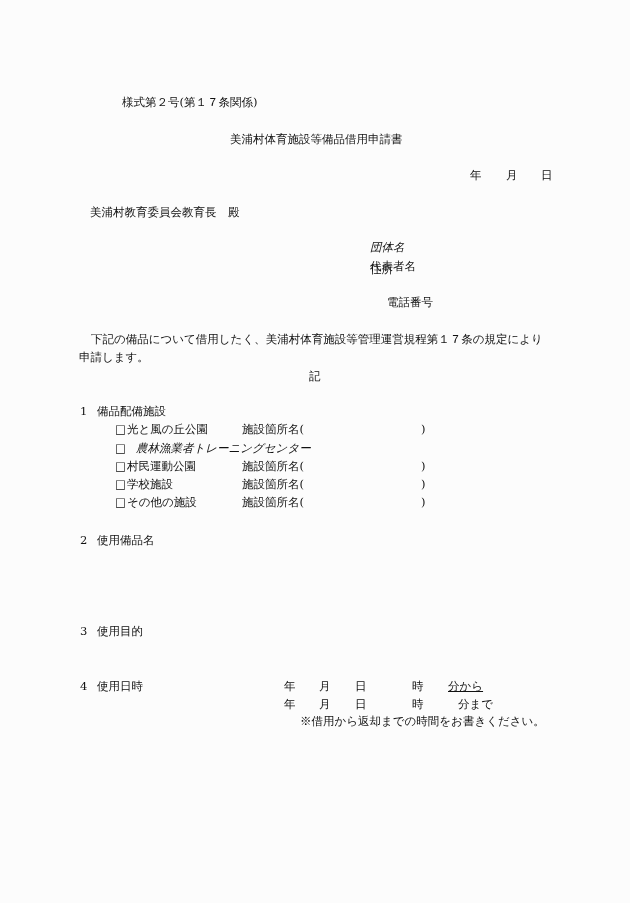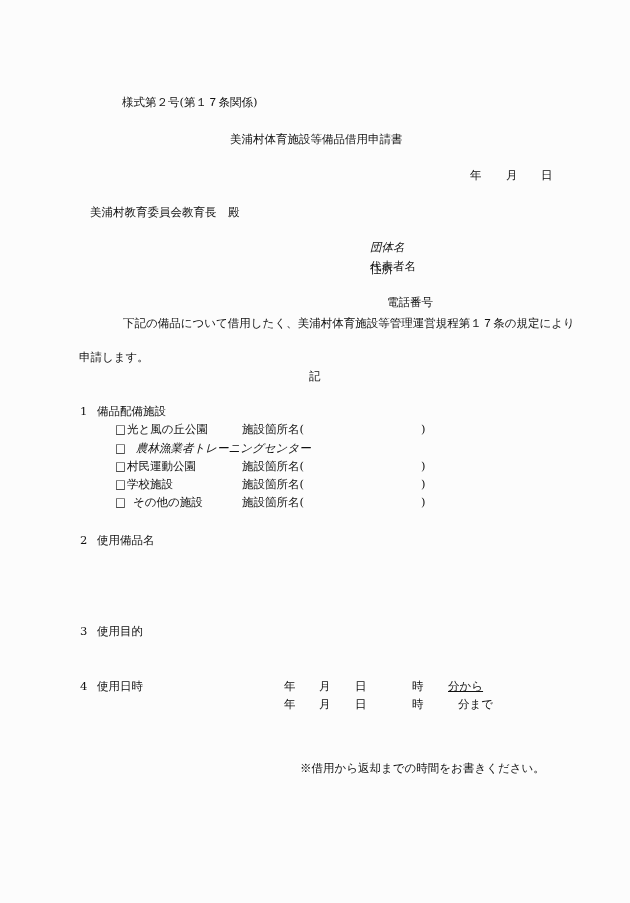--- a/index.html
+++ b/index.html
@@ -28,21 +28,21 @@
   <div class="abs" style="left:90px; top:207px;">美浦村教育委員会教育長　殿</div>
 
   <div>
     <div class="abs" style="left:370px; top:242px;font-style:italic;">団体名</div>
     <div class="abs" style="left:370px; top:261px;text-align:right;">代表者名</div>
     <div class="abs" style="left:370px; top:264px;">住所</div>
     <div class="abs" style="left:387px; top:297px;">電話番号</div>
   </div>
 
   <div>
-    <div class="abs" style="left:91px; top:318px;margin-left:32px;">下記の備品について借用したく、美浦村体育施設等管理運営規程第１７条の規定により</div>
+    <div class="abs" style="left:91px; top:334px;">下記の備品について借用したく、美浦村体育施設等管理運営規程第１７条の規定により</div>
     <div class="abs" style="left:79px; top:352px;">申請します。</div>
   </div>
 
   <div class="abs" style="left:309px; top:371px;">記</div>
 
   <div>
     <span class="abs" style="left:80px; top:406px;">1</span>
     <span class="abs" style="left:97px; top:406px;">備品配備施設</span>
 
     <div>
@@ -66,21 +66,21 @@
 
     <div>
       <span class="abs" style="left:115px; top:479px;">□</span>
       <span class="abs" style="left:127px; top:479px;">学校施設</span>
       <span class="abs" style="left:242px; top:479px;">施設箇所名(</span>
       <span class="abs" style="left:421px; top:479px;">)</span>
     </div>
 
     <div>
       <span class="abs" style="left:115px; top:497px;">□</span>
-      <span class="abs" style="left:133px; top:497px;text-align:right;">その他の施設</span>
+      <span class="abs" style="left:127px; top:497px;text-align:right;">その他の施設</span>
       <span class="abs" style="left:242px; top:497px;">施設箇所名(</span>
       <span class="abs" style="left:421px; top:497px;">)</span>
     </div>
   </div>
 
   <div>
     <span class="abs" style="left:80px; top:535px;">2</span>
     <span class="abs" style="left:97px; top:535px;text-align:center;">使用備品名</span>
   </div>
 
@@ -102,16 +102,16 @@
     </div>
 
     <div>
       <span class="abs" style="left:284px; top:699px;">年</span>
       <span class="abs" style="left:319px; top:699px;">月</span>
       <span class="abs" style="left:355px; top:699px;">日</span>
       <span class="abs" style="left:412px; top:699px;">時</span>
       <span class="abs" style="left:458px; top:699px;">分まで</span>
     </div>
 
-    <div class="abs" style="left:300px; top:716px;margin-top:47px;">※借用から返却までの時間をお書きください。</div>
+    <div class="abs" style="left:300px; top:716px;">※借用から返却までの時間をお書きください。</div>
   </div>
 
 </div>
 
 </body></html>

